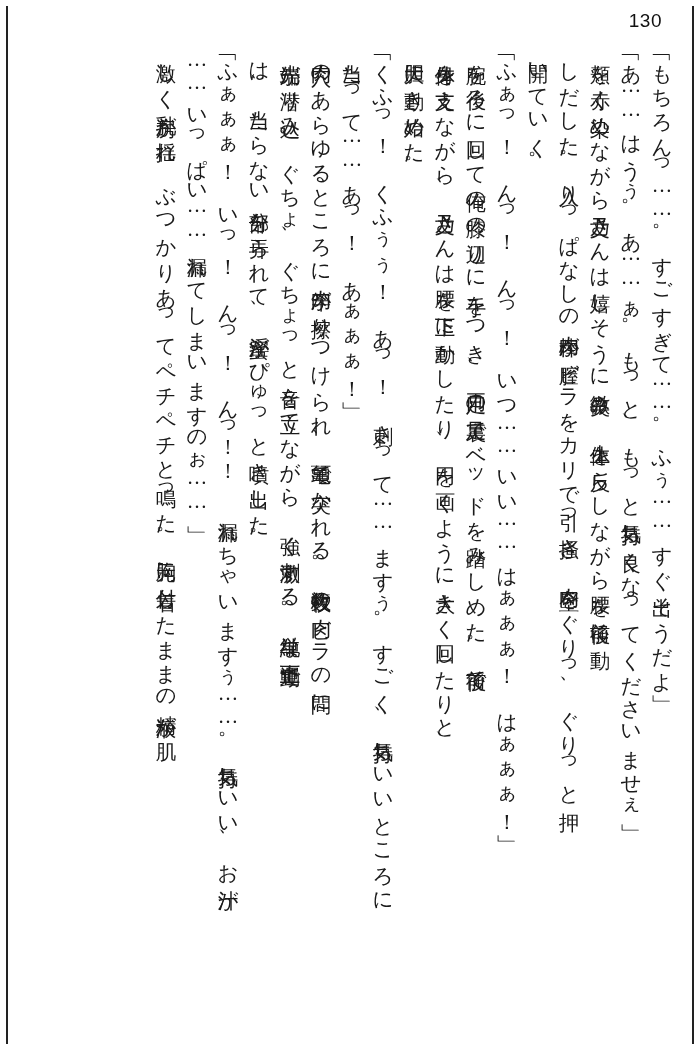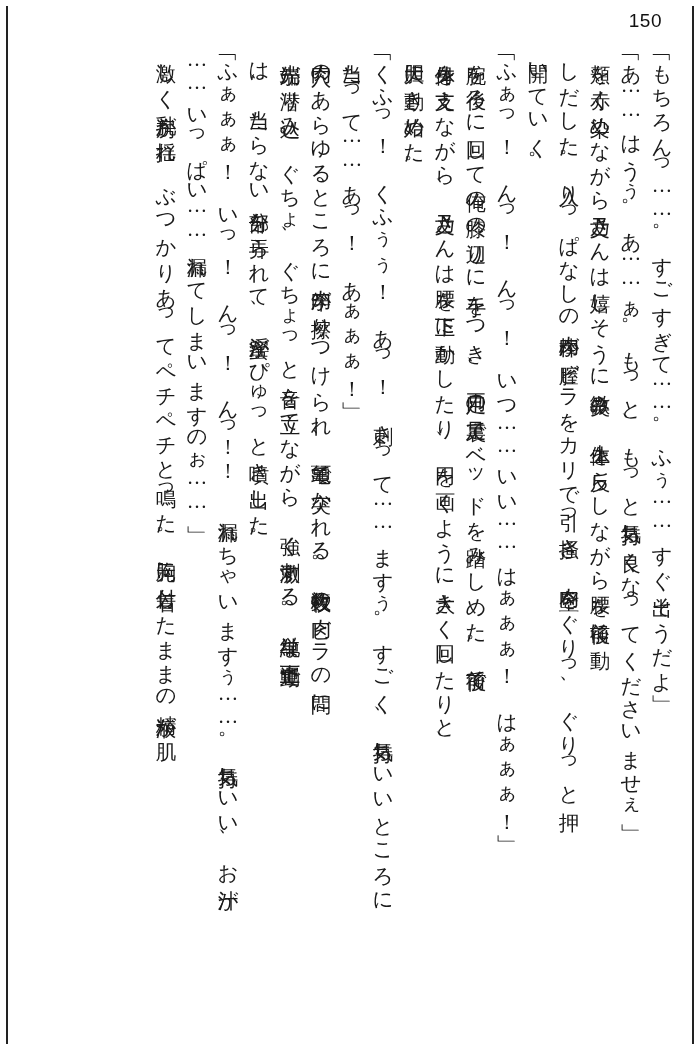--- a/index.html
+++ b/index.html
@@ -69,21 +69,21 @@
   }
 </style>
 </head>
 <body>
 
 <div class="page">
 
   <div class="frame-line"></div>
   <div class="frame-line-right"></div>
 
-  <div class="page-number">150</div>
+  <div class="page-number">130</div>
 
   <div class="text-block">
     <div class="vline">「もちろんっ……。すごすぎて……。ふぅ……すぐ出そうだよ」</div>
     <div class="vline">「あ……はうぅ。あ……ぁ。もっと、もっと気持ち良くなってくださいませぇ」</div>
     <div class="vline">頬を赤く染めながら文乃さんは嬉しそうに微笑み、上体を反らしながら腰を前後に動</div>
     <div class="vline">しだした。入りっぱなしの肉棒が膣ビラをカリで引っ掻き、肉壁をぐりっ、ぐりっと押</div>
     <div class="vline">開いていく。</div>
     <div class="vline">「ふぁっ！ んっ！ んっ！ いつ……いい……はぁぁぁ！ はぁぁぁ！」</div>
     <div class="vline">腕を後ろに回して俺の膝の辺りに手をつき、両足の足裏でベッドを踏みしめた。前後で</div>
     <div class="vline">身体を支えながら、文乃さんは腰を上下に動かしたり、円を画くように大きく回したりと、</div>

